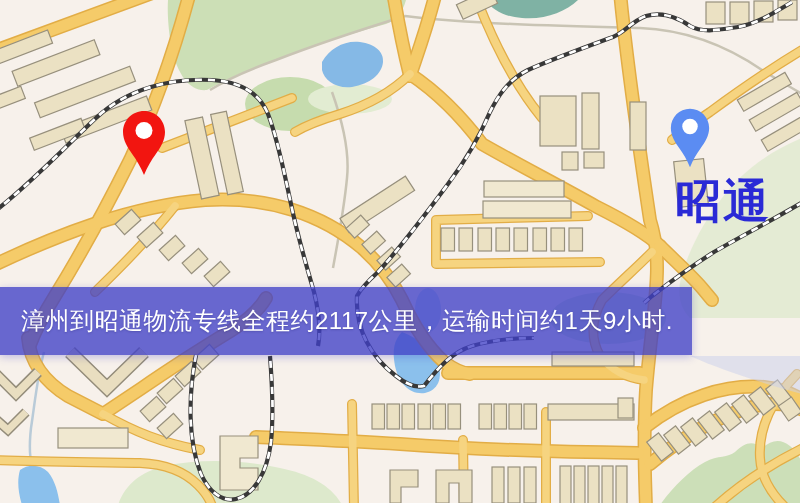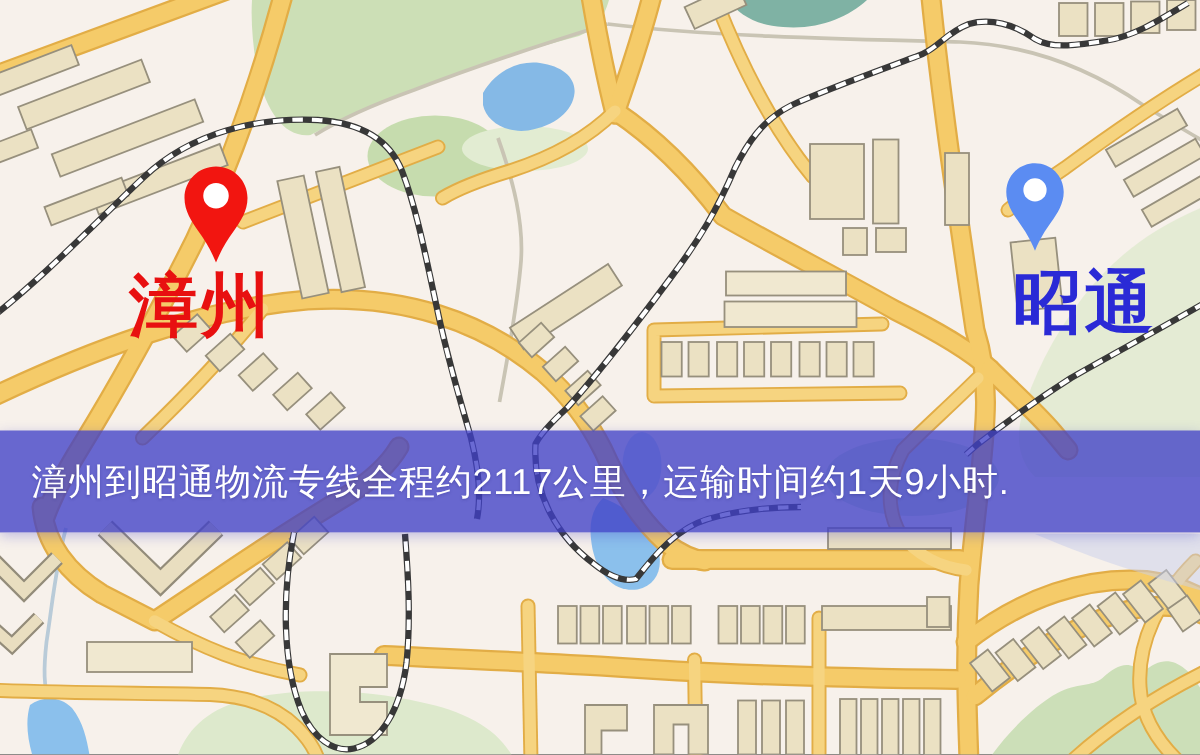--- a/index.html
+++ b/index.html
@@ -13,21 +13,21 @@
   .pin{position:absolute;z-index:5;}
   .pin-origin{left:121px;top:109px;}
   .pin-destination{left:669px;top:107px;}
   .city-label{
     position:absolute;z-index:6;font-weight:700;font-size:46px;line-height:1;
     letter-spacing:2px;white-space:nowrap;
   }
   .city-label.origin{left:86px;top:180px;color:#e81010;}
   .city-label.destination{left:642px;top:178px;color:#2a2ad6;padding-left:33px;}
   .banner{
-    position:absolute;z-index:8;left:0;top:287px;width:800px;height:68px;
+    position:absolute;z-index:8;left:0;top:287px;width:692px;height:68px;
     background:rgba(64,64,198,0.78);
     display:flex;align-items:center;box-sizing:border-box;padding-left:21px;
     box-shadow:0 2px 8px rgba(64,64,198,0.30);
   }
   .banner p{
     margin:0;color:#ffffff;font-size:24px;letter-spacing:0.5px;
     text-shadow:0 1px 2px rgba(40,40,120,0.35);
   }
 </style>
 </head>
@@ -294,20 +294,19 @@
   <svg class="pin pin-origin" width="46" height="68" viewBox="0 0 46 68">
     <path fill="#f21510" d="M23 2 C11.3 2 2 11.3 2 23 C2 31.5 6.5 38.5 11.5 45.5 C15.5 51 19.5 57.5 23 66 C26.5 57.5 30.5 51 34.5 45.5 C39.5 38.5 44 31.5 44 23 C44 11.3 34.7 2 23 2 Z"></path>
     <circle cx="23" cy="21.5" r="8.5" fill="#ffffff"></circle>
   </svg>
 
   <svg class="pin pin-destination" width="42" height="62" viewBox="0 0 46 68">
     <path fill="#5b8cf2" d="M23 2 C11.3 2 2 11.3 2 23 C2 31.5 6.5 38.5 11.5 45.5 C15.5 51 19.5 57.5 23 66 C26.5 57.5 30.5 51 34.5 45.5 C39.5 38.5 44 31.5 44 23 C44 11.3 34.7 2 23 2 Z"></path>
     <circle cx="23" cy="21.5" r="8.5" fill="#ffffff"></circle>
   </svg>
 
-  <div class="city-label origin">漳州</div>
   <div class="city-label destination">昭通</div>
 
   <div class="banner">
     <p>漳州到昭通物流专线全程约2117公里，运输时间约1天9小时.</p>
   </div>
 
 </div>
 
 </body></html>

